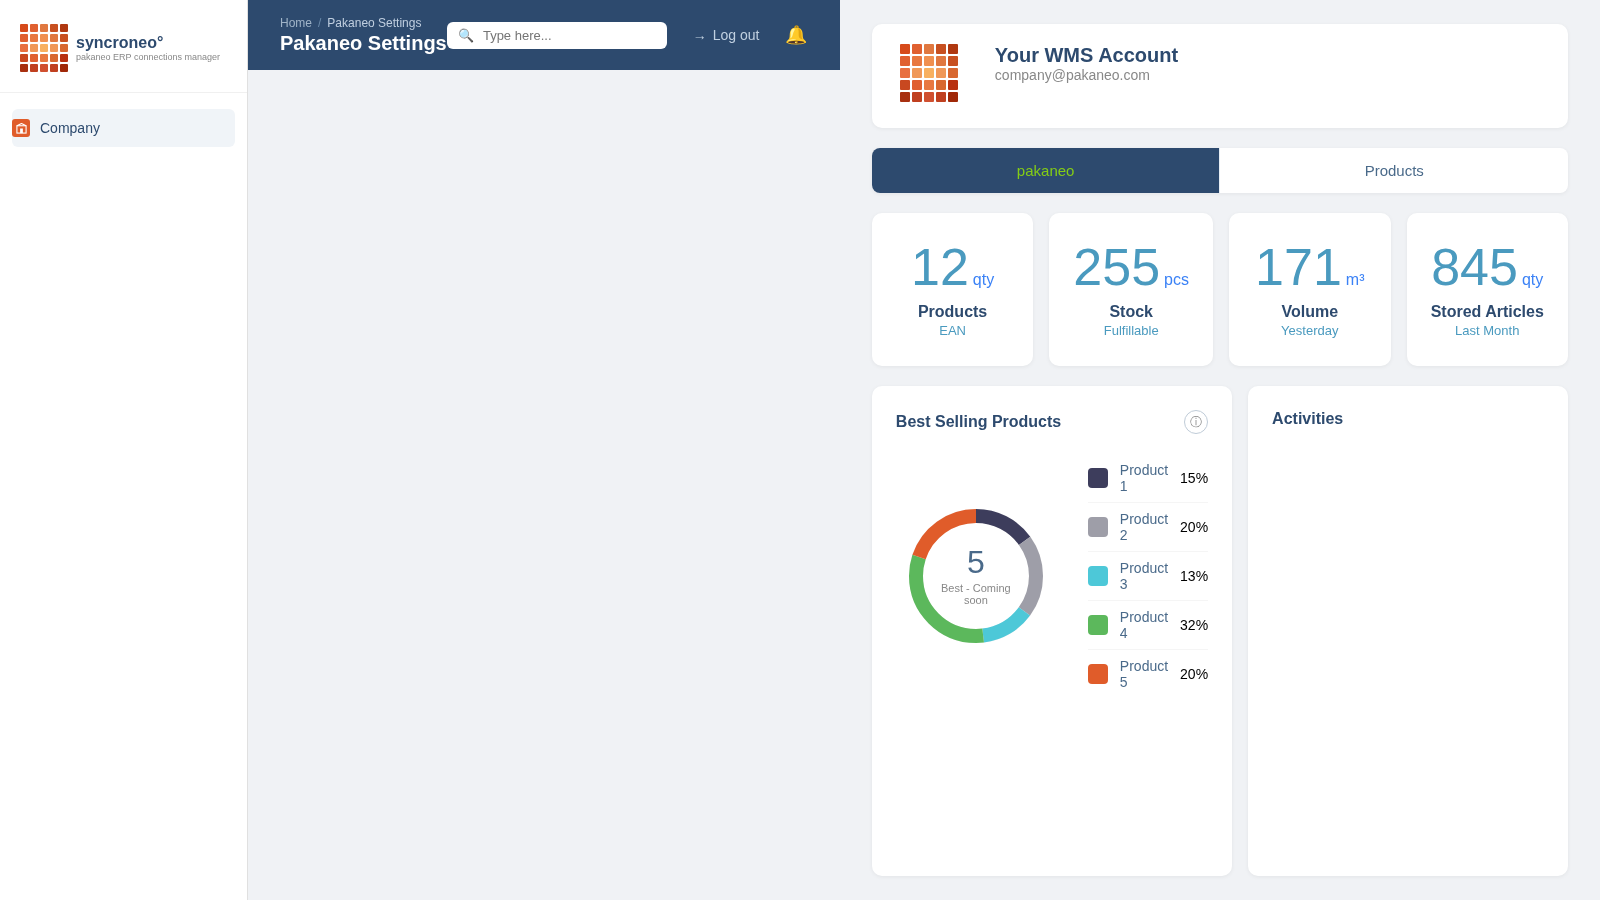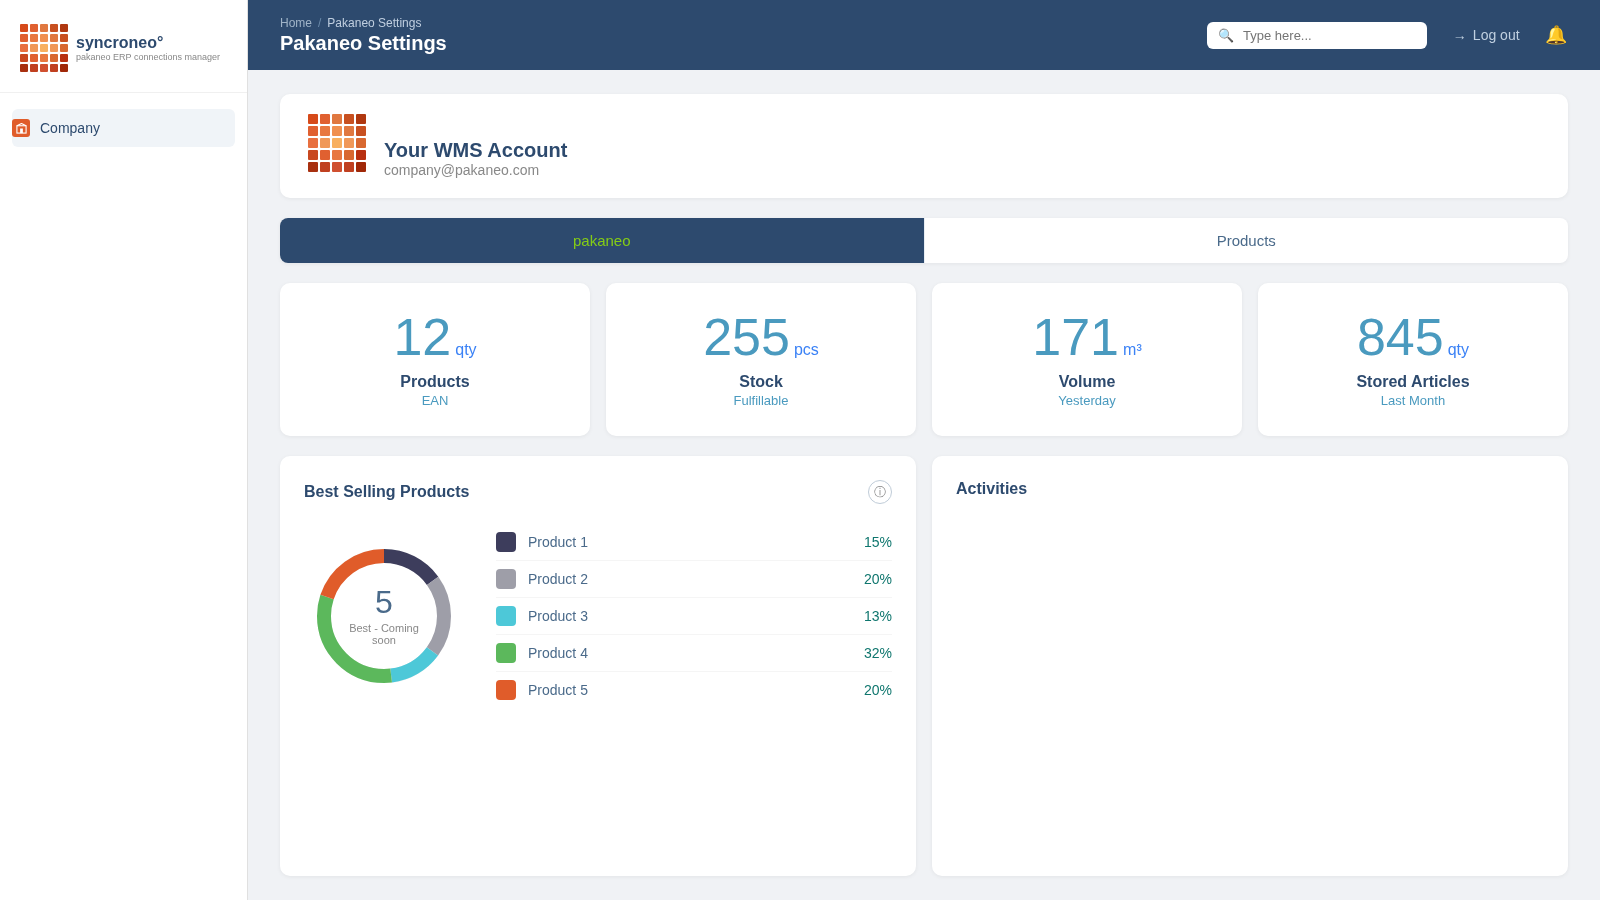--- a/index.html
+++ b/index.html
@@ -91,21 +91,21 @@
       align-items: center;
       justify-content: center;
       color: white;
       font-size: 10px;
     }
 
     
     .main {
       flex: 1;
       display: flex;
-      flex-direction: column;
+      flex-direction: row;
       background: #f0f2f5;
       overflow: hidden;
     }
 
     
     .header {
       background: #2d4a6e;
       padding: 0 32px;
       height: 70px;
       display: flex;
@@ -178,22 +178,22 @@
       flex-direction: column;
       gap: 20px;
     }
 
     
     .account-card {
       background: #fff;
       border-radius: 10px;
       padding: 20px 28px;
       display: flex;
-      align-items: flex-end;
-      gap: 12px;
+      align-items: flex-start;
+      gap: 31px;
       box-shadow: 0 1px 4px rgba(0,0,0,0.06);
     }
     .wms-logo {
       width: 64px;
       height: 64px;
       display: grid;
       grid-template-columns: repeat(5, 10px);
       grid-template-rows: repeat(5, 10px);
       gap: 2px;
     }
@@ -370,21 +370,21 @@
       margin-right: 12px;
       min-width: 20px;
     }
     .product-name {
       flex: 1;
       font-size: 14px;
       color: #4a6a8a;
     }
     .product-pct {
       font-size: 14px;
-      color: #0f766e;
+      color: #000000;
       font-weight: 500;
       min-width: 40px;
       text-align: right;
     }
 
     
     .activities-card {
       background: #fff;
       border-radius: 10px;
       padding: 24px;

